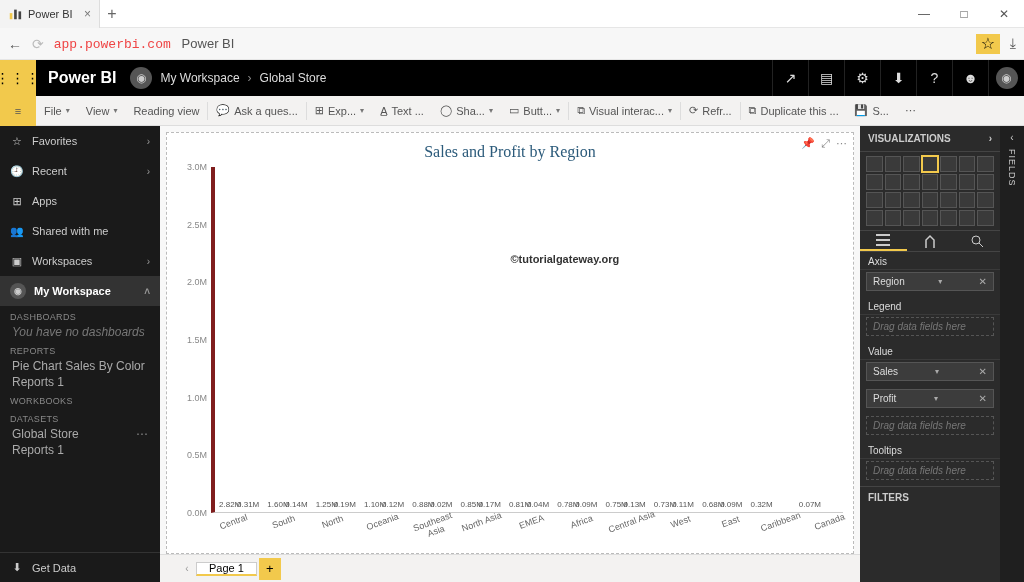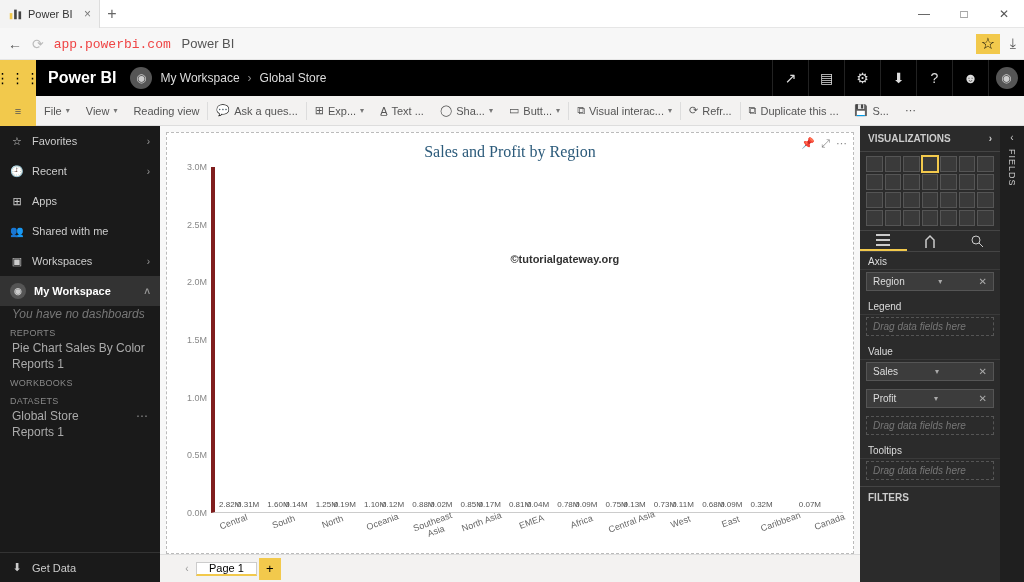--- a/index.html
+++ b/index.html
@@ -231,20 +231,21 @@
     <div class="side-item">
         <span class="ico">▣</span>
         <span>Workspaces</span>
         <span class="chev">›</span>
       </div>
     <div class="side-item active">
         <span class="ico avatar-sm" style="width:16px;height:16px;font-size:9px">◉</span>
         <span>My Workspace</span>
         <span class="chev">˄</span>
       </div>
+    <div class="side-hdr">DASHBOARDS</div>
     <div class="side-sub em">You have no dashboards</div>
     <div class="side-hdr">REPORTS</div>
     <div class="side-sub">
         <span>Pie Chart Sales By Color</span>
       </div>
     <div class="side-sub">
         <span>Reports 1</span>
       </div>
     <div class="side-hdr">WORKBOOKS</div>
     <div class="side-hdr">DATASETS</div>

